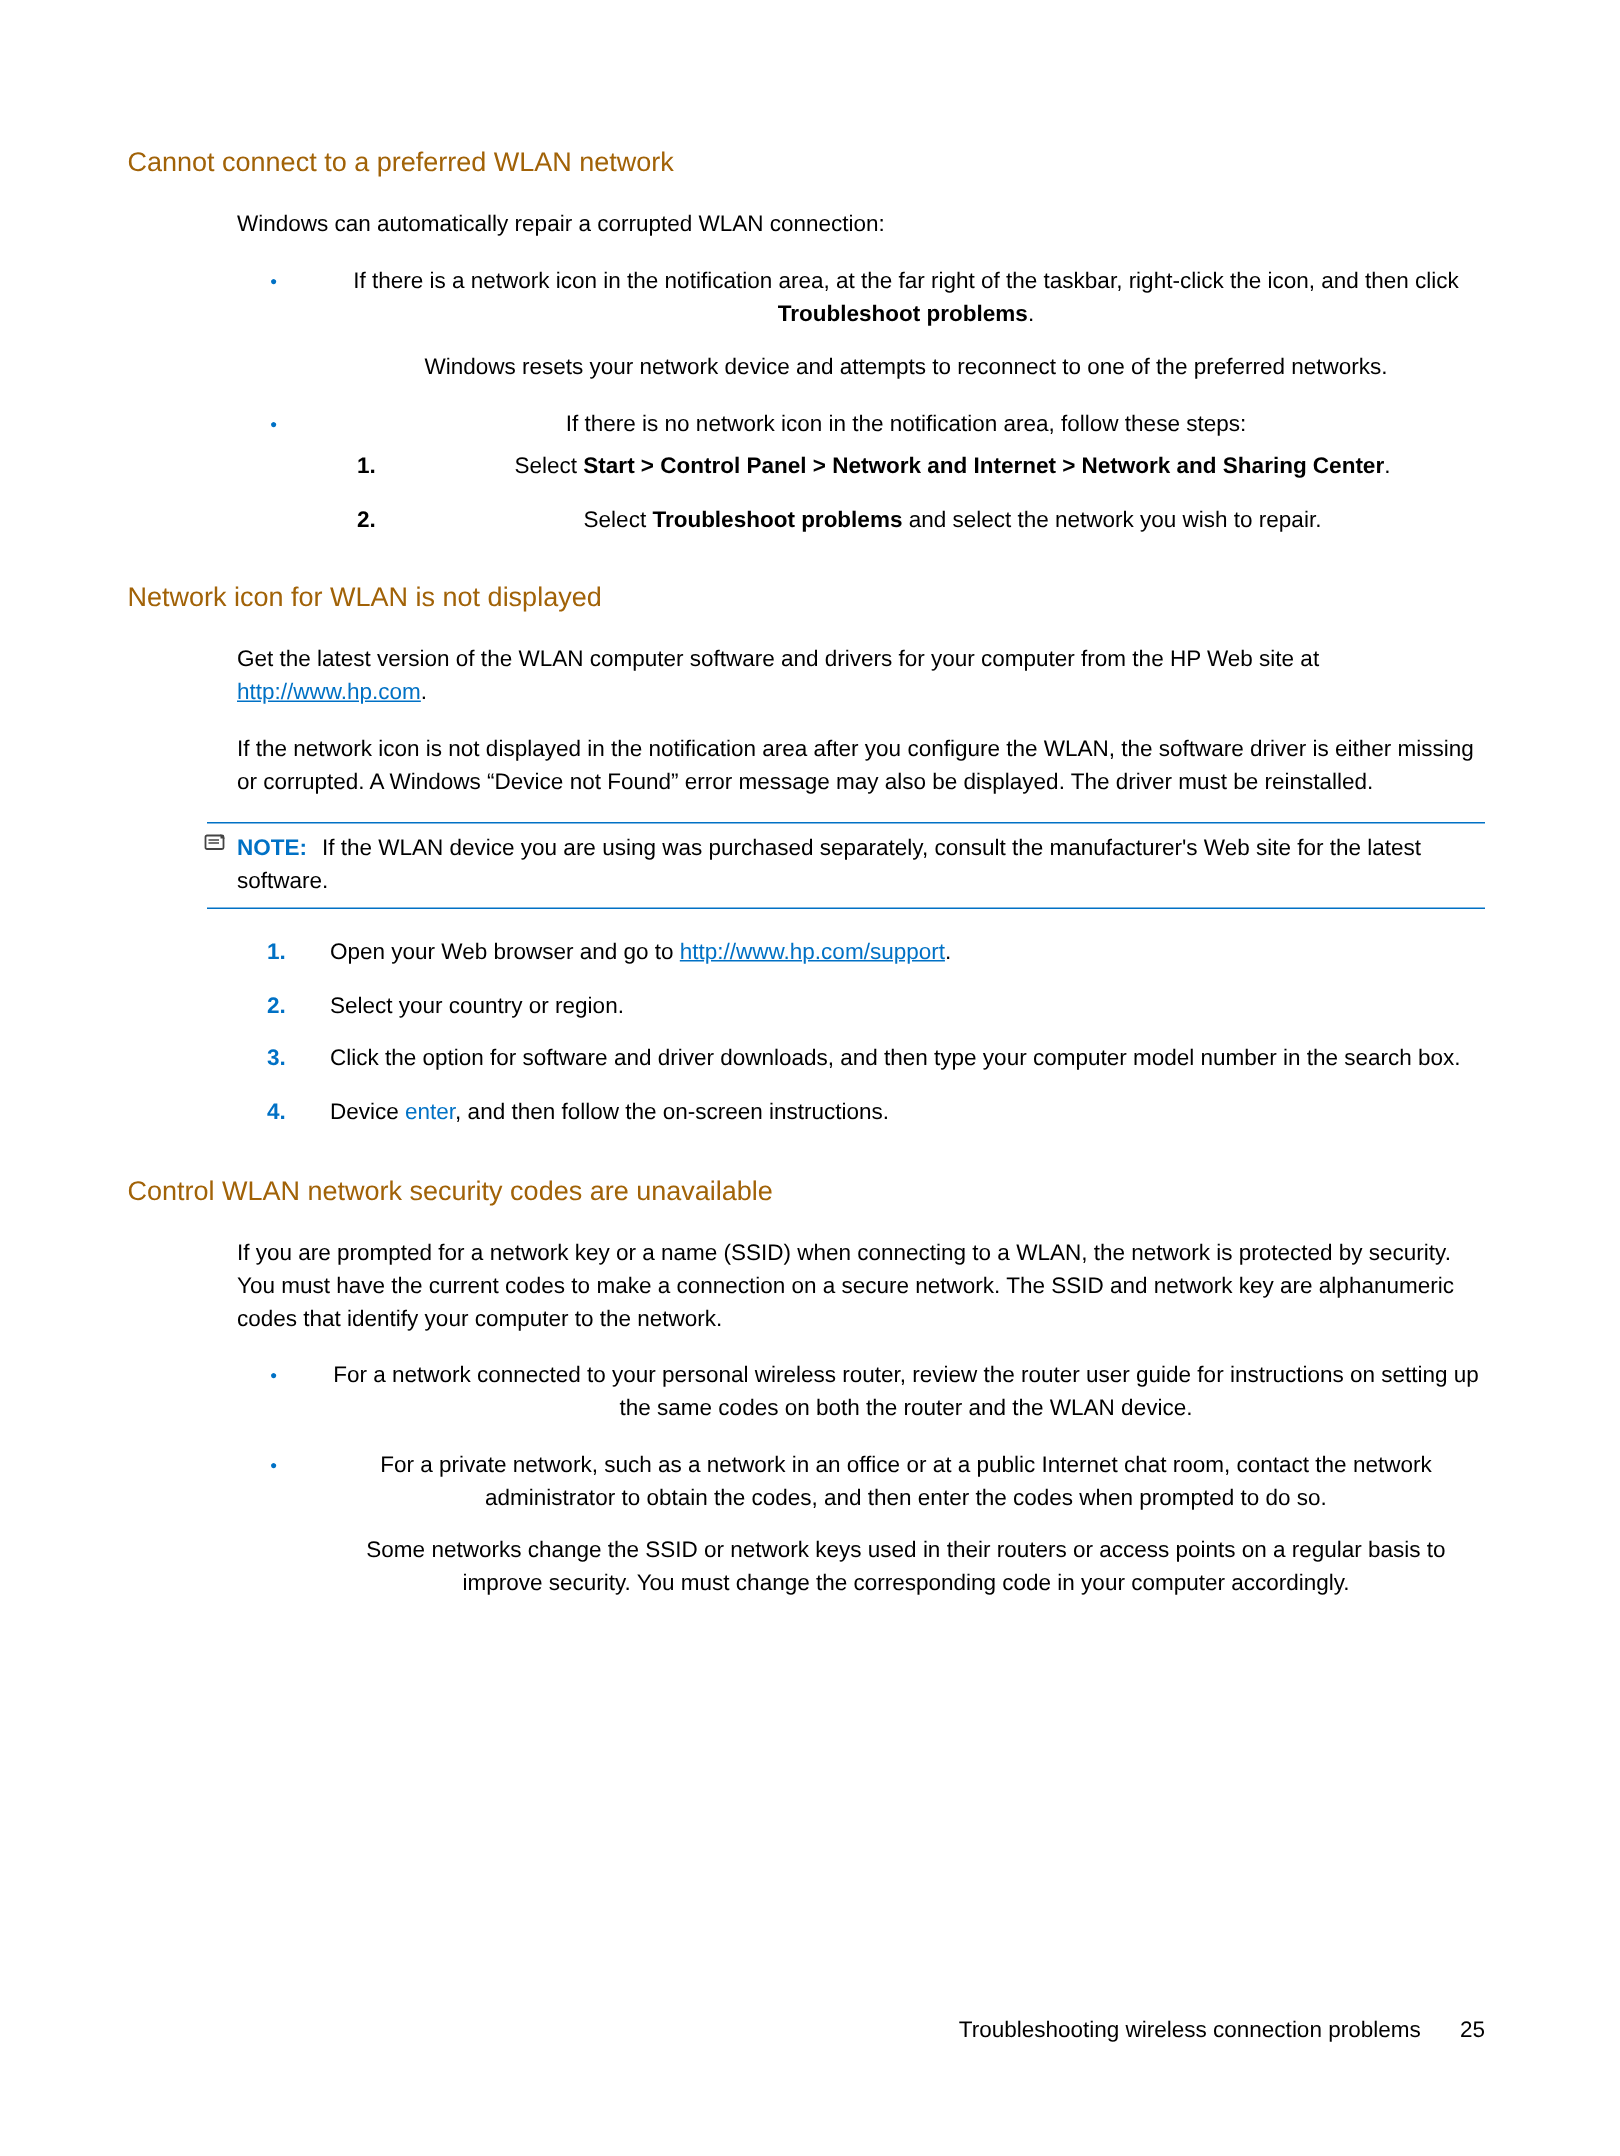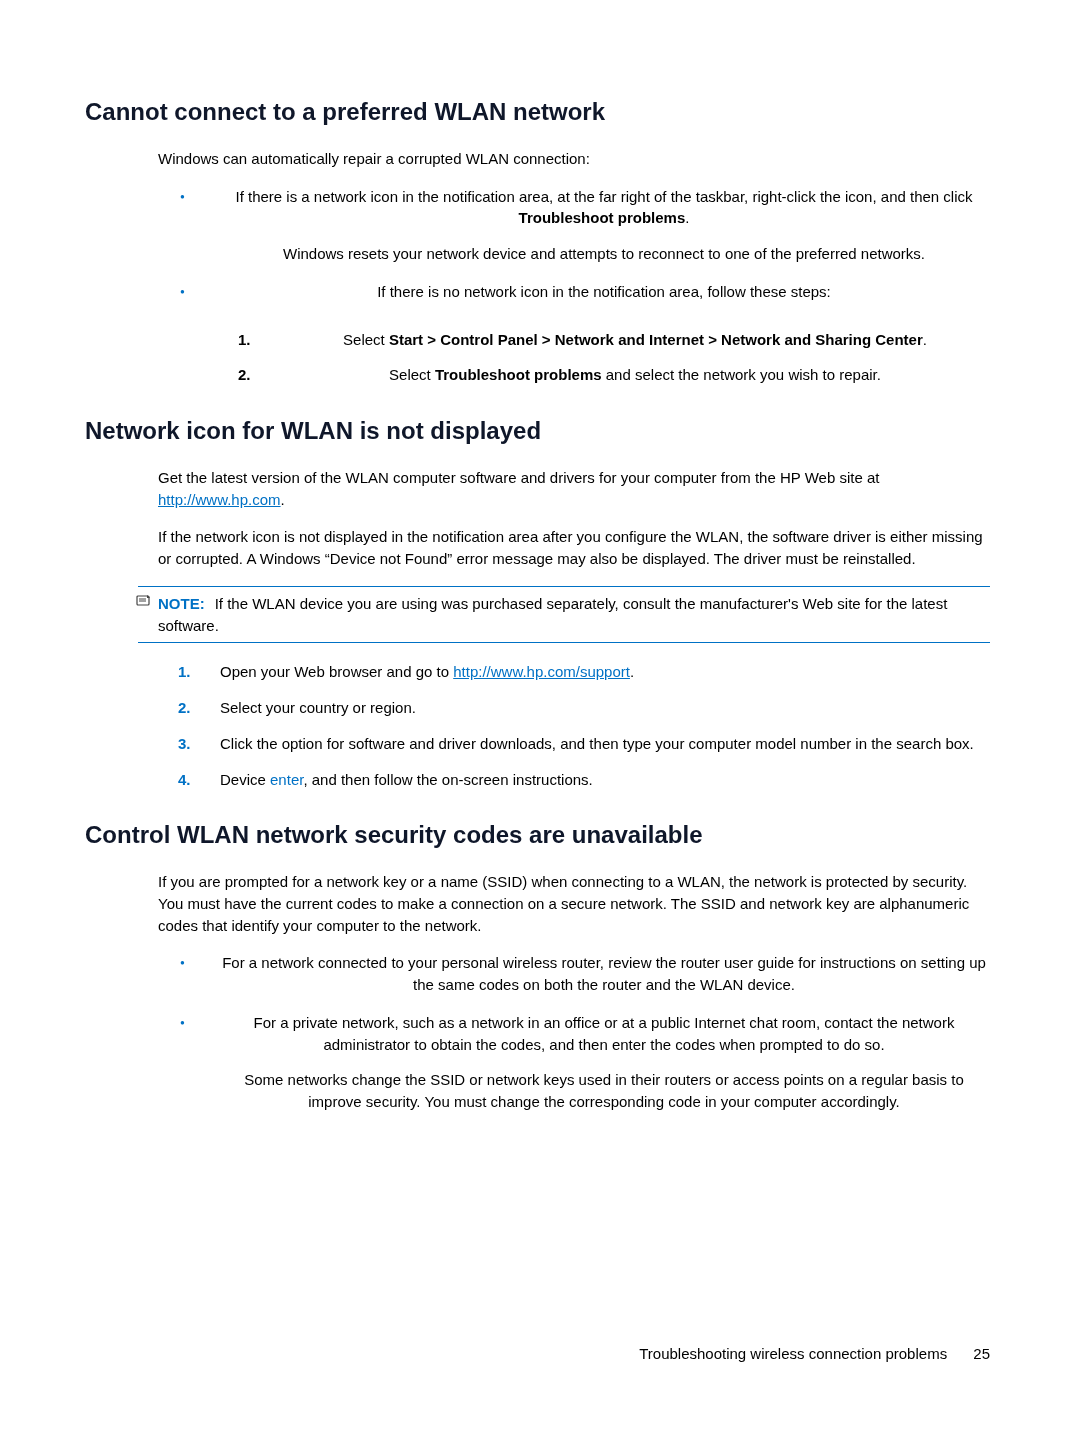--- a/index.html
+++ b/index.html
@@ -12,23 +12,23 @@
       font-size: 15px;
       line-height: 1.45;
       color: #000;
       background: #fff;
       width: 1080px;
       height: 1437px;
       position: relative;
       padding: 95px 90px 0 85px;
     }
     h2 {
-      color: #0f172a;
-      font-size: 24px;
-      font-weight: bold;
+      color: #a16207;
+      font-size: 18px;
+      font-weight: normal;
       margin-bottom: 18px;
       margin-top: 0;
     }
     h2.section {
       margin-top: 28px;
     }
     .content-block {
       margin-left: 73px;
     }
     p {
@@ -112,21 +112,21 @@
     .footer {
       position: absolute;
       bottom: 72px;
       right: 90px;
       font-size: 15px;
     }
     .footer .pagenum {
       margin-left: 22px;
     }
     .nested-ol {
-      margin-top: 26px;
+      margin-top: 6px;
     }
   </style>
 </head>
 <body>
 
 <h2>Cannot connect to a preferred WLAN network</h2>
 <div class="content-block">
   <p>Windows can automatically repair a corrupted WLAN connection:</p>
   <ul class="bullet">
     <li>

